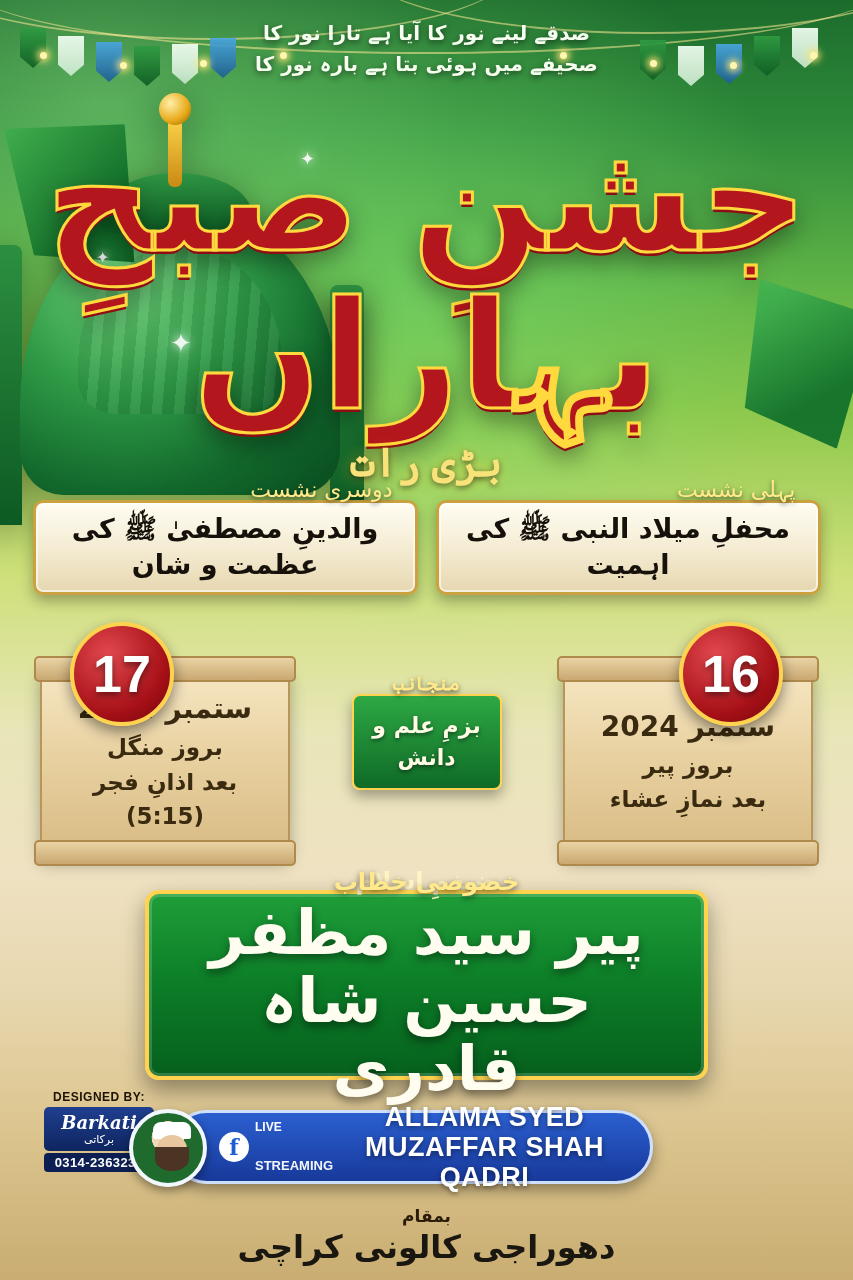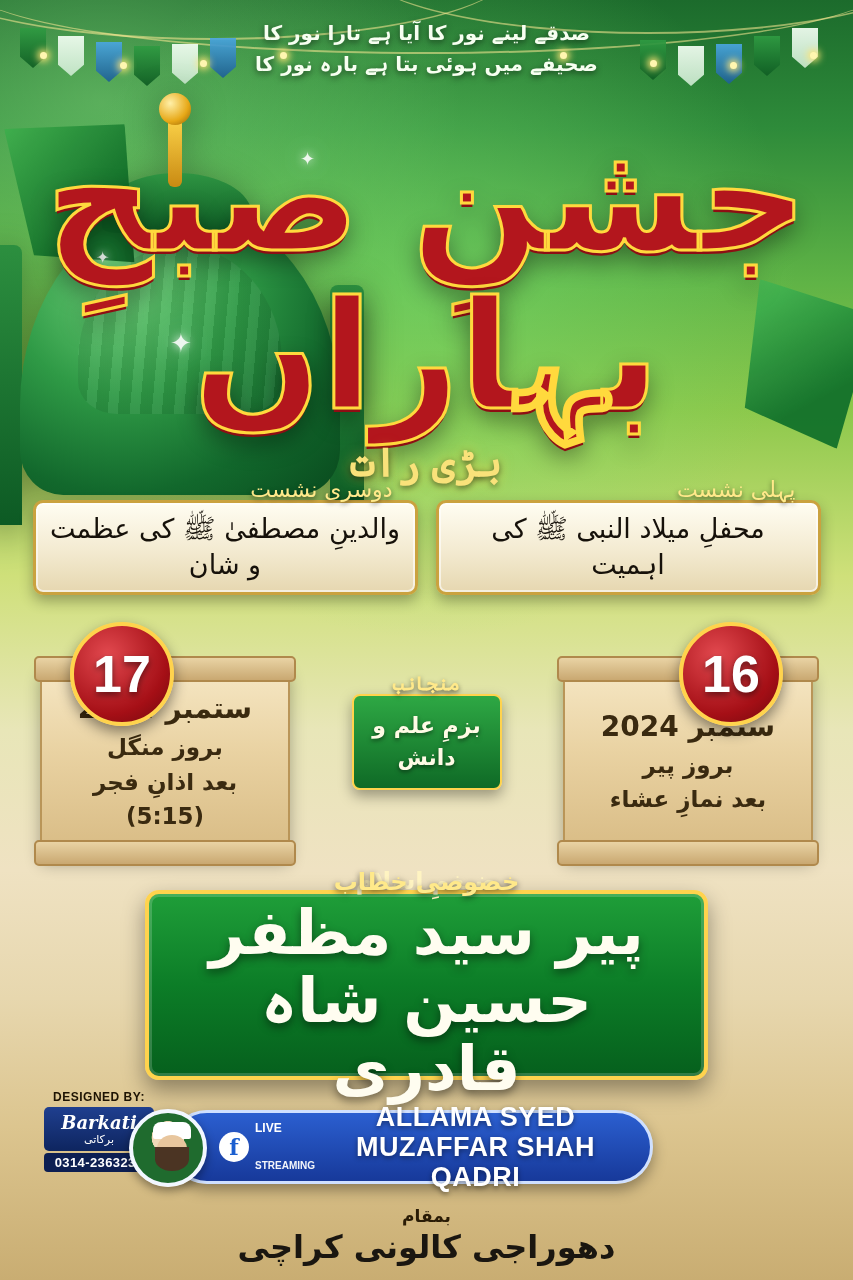--- a/index.html
+++ b/index.html
@@ -148,21 +148,21 @@
     direction:rtl;
   }
   .session-label{
     position:absolute;top:-26px;right:22px;
     font-family:"DejaVu Sans", sans-serif;
     font-size:22px;font-weight:400;color:#ffe98a;
     text-shadow:0 2px 5px rgba(0,0,0,.6);
   }
   .session-text{
     font-family:"DejaVu Sans", sans-serif;
-    font-size:27px;font-weight:400;color:#16110a;line-height:1.35;
+    font-size:27px;font-weight:700;color:#16110a;line-height:1.35;
     padding:8px 14px;text-align:center;
   }
 
   
   .dates{
     position:absolute;top:640px;left:30px;right:30px;height:230px;
   }
   .scroll{
     position:absolute;top:26px;width:250px;height:190px;
     background:linear-gradient(180deg,#f6e7c4 0%, #e9d2a2 45%, #d8bb84 100%);
@@ -293,21 +293,21 @@
   }
   .fb-live{
     display:flex;align-items:center;gap:6px;margin-left:46px;
   }
   .fb-icon{
     width:30px;height:30px;border-radius:50%;background:#fff;color:#1b5fd0;
     font-family:"DejaVu Serif", serif;font-weight:700;font-size:22px;
     display:flex;align-items:center;justify-content:center;line-height:1;
   }
   .live-txt{color:#fff;font-size:12px;font-weight:700;line-height:1.05;}
-  .live-txt .l2{font-size:10px;font-weight:700;opacity:.95;margin-top:26px;}
+  .live-txt .l2{font-size:13px;font-weight:700;opacity:.95;margin-top:26px;}
   .presenter{
     flex:1;text-align:center;color:#ffffff;font-weight:700;
     font-size:27px;line-height:1.12;letter-spacing:.5px;
     text-shadow:0 2px 5px rgba(0,0,0,.45);
     padding-right:14px;
   }
 
   
   .venue{
     position:absolute;left:0;right:0;bottom:14px;text-align:center;direction:rtl;

